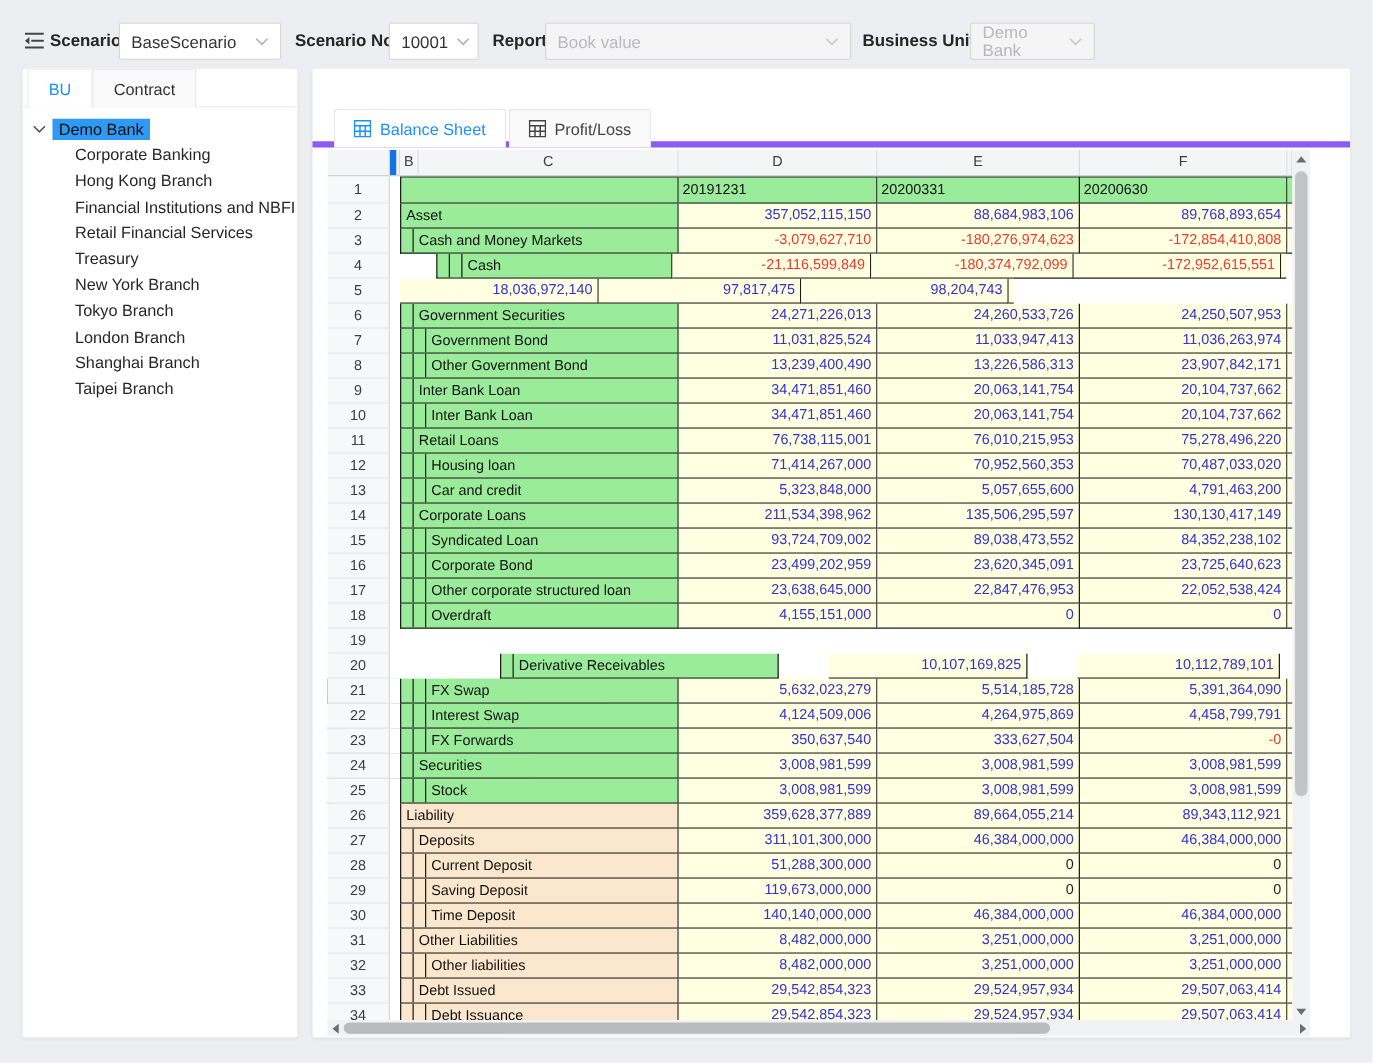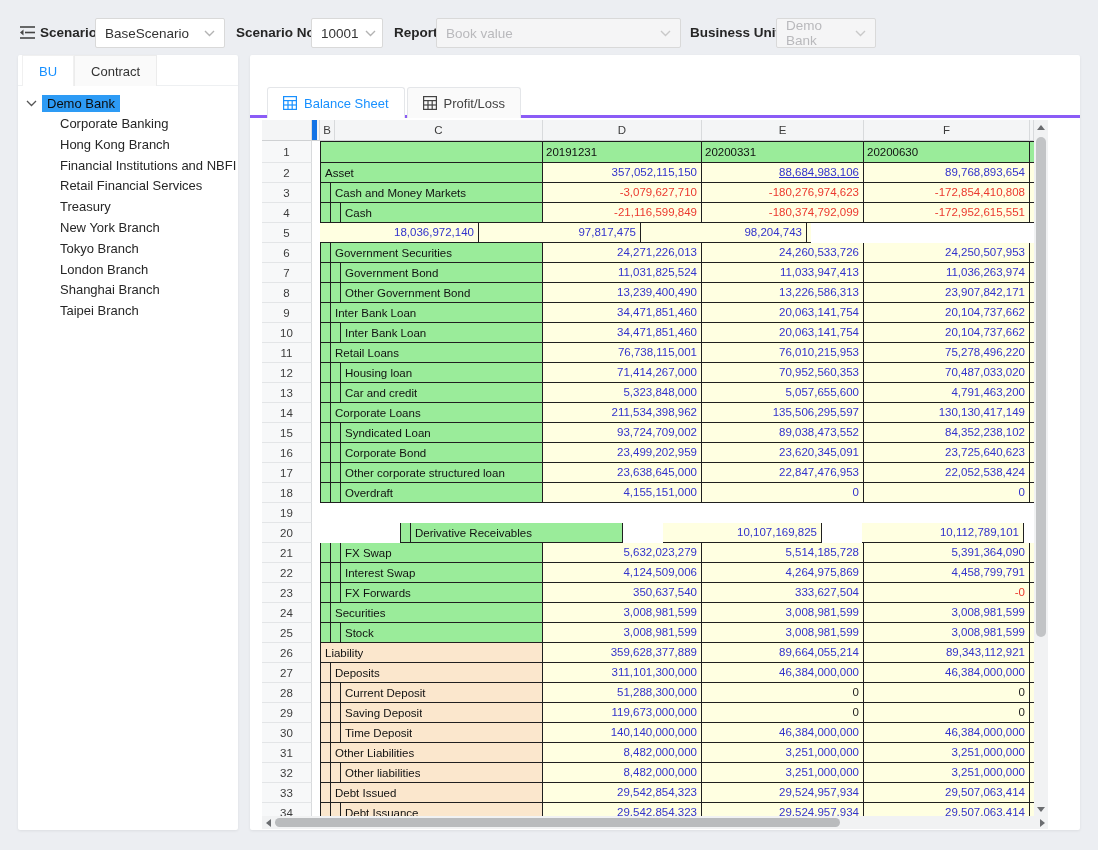--- a/index.html
+++ b/index.html
@@ -34,21 +34,21 @@
     background:#fafafa; border:1px solid #ececec; border-bottom:none; cursor:pointer; color:#333;
   }
   .stab.active { background:#fff; color:#1890ff; border-color:#f0f0f0; }
   #tree { left:0; top:38px; width:220px; }
   .tree-root { display:flex; align-items:center; padding-left:8px; height:21px; cursor:pointer; }
   .tree-root .chev { width:11px; height:7px; margin-right:5px; flex:0 0 auto; }
   .tree-root .root-label { font-size:13px; color:#0c0c0c; padding:1px 5px; }
   .tree-child { font-size:13px; color:#262626; height:20.8px; line-height:20.8px; padding-left:42px; cursor:pointer; white-space:nowrap; }
 
   
-  #main-tabbar { left:0; top:32px; width:830px; height:31px; border-bottom:3px solid #8b5cf6; display:flex; padding-left:17px; }
+  #main-tabbar { left:0; top:32px; width:830px; height:31px; border-bottom:5px solid #8b5cf6; display:flex; padding-left:17px; }
   .mtab {
     height:31px; padding:0 15px; display:flex; align-items:center; gap:7px; font-size:13px;
     background:#fafafa; border:1px solid #e4e6e9; border-bottom:none; border-radius:3px 3px 0 0;
     color:#444; cursor:pointer; margin-right:2px;
   }
   .mtab.active { background:#fff; color:#1890ff; }
   .mtab svg { width:14px; height:14px; }
 
   
   #grid { left:12px; top:65px; width:786px; height:709px; font-size:11.5px; }
@@ -215,40 +215,40 @@
           <div class="gc dcell btop" style="width: 166px; height: 22px; background: rgb(154, 236, 154); line-height: 21px;">20200630</div>
           <div class="gc gsliver btop" style="width: 4px; height: 22px; background: rgb(154, 236, 154);"></div>
         </div>
         <div class="grow" style="height: 20px;">
           <div class="gc rncell" style="width: 50px; height: 20px; line-height: 20px;">2</div>
           <div class="gc acell" style="width: 8px; height: 20px;"></div>
           <div class="gc labelcell" style="width: 223px; height: 20px; background: rgb(154, 236, 154);">
             <span class="ltxt">Asset</span>
           </div>
           <div class="gc vcell" style="width: 159px; height: 20px; background: rgb(255, 255, 225); line-height: 19px; color: rgb(50, 50, 204);">357,052,115,150</div>
-          <div class="gc vcell" style="width: 162px; height: 20px; background: rgb(255, 255, 225); line-height: 19px; color: rgb(50, 50, 204); text-decoration: underline;">88,684,983,106</div>
+          <div class="gc vcell" style="width: 162px; height: 20px; background: rgb(255, 255, 225); line-height: 19px; color: rgb(50, 50, 204);">88,684,983,106</div>
           <div class="gc vcell" style="width: 166px; height: 20px; background: rgb(255, 255, 225); line-height: 19px; color: rgb(50, 50, 204);">89,768,893,654</div>
           <div class="gc gsliver" style="width: 4px; height: 20px; background: rgb(255, 255, 225);"></div>
         </div>
         <div class="grow" style="height: 20px;">
           <div class="gc rncell" style="width: 50px; height: 20px; line-height: 20px;">3</div>
           <div class="gc acell" style="width: 8px; height: 20px;"></div>
           <div class="gc labelcell" style="width: 223px; height: 20px; background: rgb(154, 236, 154);">
             <span class="spacer"></span>
             <span class="ltxt">Cash and Money Markets</span>
           </div>
           <div class="gc vcell" style="width: 159px; height: 20px; background: rgb(255, 255, 225); line-height: 19px; color: rgb(235, 57, 46);">-3,079,627,710</div>
           <div class="gc vcell" style="width: 162px; height: 20px; background: rgb(255, 255, 225); line-height: 19px; color: rgb(235, 57, 46);">-180,276,974,623</div>
           <div class="gc vcell" style="width: 166px; height: 20px; background: rgb(255, 255, 225); line-height: 19px; color: rgb(235, 57, 46);">-172,854,410,808</div>
           <div class="gc gsliver" style="width: 4px; height: 20px; background: rgb(255, 255, 225);"></div>
         </div>
         <div class="grow" style="height: 20px;">
           <div class="gc rncell" style="width: 50px; height: 20px; line-height: 20px;">4</div>
           <div class="gc acell" style="width: 8px; height: 20px;"></div>
-          <div class="gc labelcell" style="width: 223px; height: 20px; background: rgb(154, 236, 154);">
+          <div class="gc labelcell" style="width: 189px; height: 20px; background: rgb(154, 236, 154); margin-left: 29px;">
             <span class="spacer"></span>
             <span class="spacer"></span>
             <span class="ltxt">Cash</span>
           </div>
           <div class="gc vcell" style="width: 159px; height: 20px; background: rgb(255, 255, 225); line-height: 19px; color: rgb(235, 57, 46);">-21,116,599,849</div>
           <div class="gc vcell" style="width: 162px; height: 20px; background: rgb(255, 255, 225); line-height: 19px; color: rgb(235, 57, 46);">-180,374,792,099</div>
           <div class="gc vcell" style="width: 166px; height: 20px; background: rgb(255, 255, 225); line-height: 19px; color: rgb(235, 57, 46);">-172,952,615,551</div>
           <div class="gc gsliver" style="width: 4px; height: 20px; background: rgb(255, 255, 225);"></div>
         </div>
         <div class="grow" style="height: 20px;">

